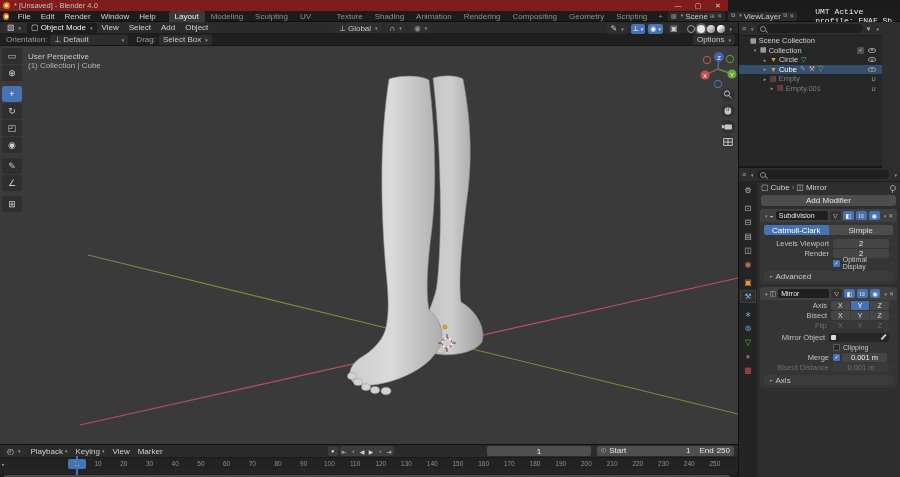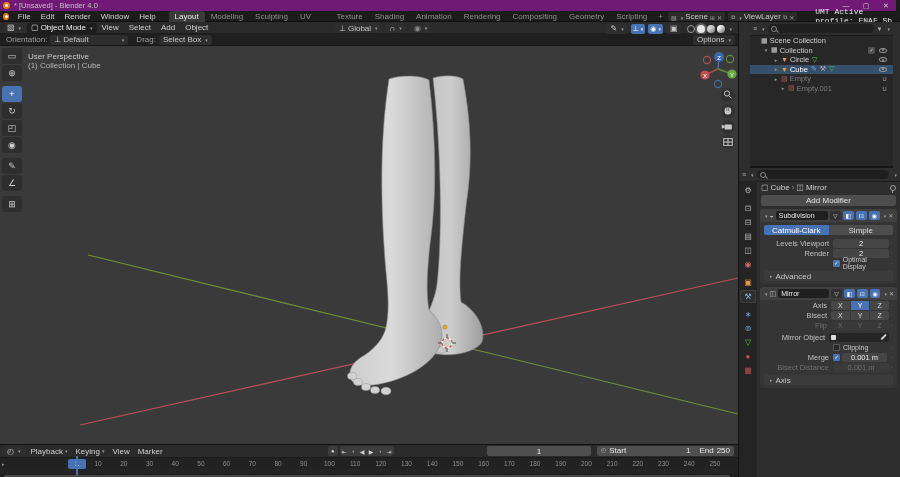--- a/index.html
+++ b/index.html
@@ -2,35 +2,35 @@
 <html><head>
 <meta charset="utf-8">
 <style>
   html,body{margin:0;padding:0;background:#000;}
   #app{position:relative;width:900px;height:477px;overflow:hidden;background:#1b1b1b;
        font-family:"Liberation Sans",sans-serif;font-size:8px;color:#c8c8c8;
        -webkit-font-smoothing:antialiased;user-select:none;}
   .flex{display:flex;align-items:flex-start;}
   .chev{font-size:5px;color:#9a9a9a;margin-left:2px;}
   
-  #titlebar{position:absolute;left:0;top:0;width:896px;height:11px;background:#701a75;
+  #titlebar{position:absolute;left:0;top:0;width:728px;height:11px;background:#7f1d1d;
             display:flex;align-items:center;font-size:7.5px;color:#c2c2c2;}
   .blogo{width:7px;height:7px;border-radius:50%;background:#e87d0d;margin:0 4px 0 3px;position:relative;}
   .blogo::after{content:"";position:absolute;left:2px;top:2px;width:3px;height:3px;border-radius:50%;background:#fff;}
   .wbtns{margin-left:auto;display:flex;}
   .wbtn{width:20px;text-align:center;color:#cfcfcf;font-size:7px;cursor:default;}
   
   #topbar{position:absolute;left:0;top:11px;width:900px;height:11px;background:#1c1c1c;
           display:flex;align-items:center;border-bottom:1px solid #101010;box-sizing:border-box;}
   .menu-item{padding:0 5px;color:#d2d2d2;}
   .ws-wrap{display:flex;margin-left:8px;height:11px;align-items:center;}
   .ws-tab{padding:0 6px;color:#8f8f8f;height:11px;line-height:11px;}
   .ws-tab.active{background:#3a3a3a;color:#f0f0f0;border-radius:3px 3px 0 0;}
   .tb-right{margin-left:auto;display:flex;align-items:center;gap:3px;padding-right:4px;}
-  .sel-pill{display:flex;align-items:flex-end;background:#2b2b2b;border-radius:2px;height:9px;padding:0 3px;gap:2px;}
+  .sel-pill{display:flex;align-items:flex-start;background:#2b2b2b;border-radius:2px;height:9px;padding:0 3px;gap:2px;}
   .sel-pill .ico{font-size:6px;color:#aaa;}
   .mini-ic{font-size:6px;color:#9a9a9a;}
   #profile-text{color:#e8e8e8;margin-left:15px;font-family:Liberation Mono, monospace;}
   
   #viewport{position:absolute;left:0;top:22px;width:738px;height:422px;}
   .vp-h1{position:absolute;left:0;top:0;width:738px;height:12px;background:#2b2b2b;display:flex;align-items:center;border-bottom:1px solid #1d1d1d;box-sizing:border-box;}
   .vp-h2{position:absolute;left:0;top:12px;width:738px;height:12px;background:#1f1f1f;display:flex;align-items:center;border-bottom:1px solid #161616;box-sizing:border-box;}
   .pill{display:flex;align-items:center;background:#1d1d1d;border-radius:2px;height:10px;padding:0 4px;gap:2px;}
   .pill2{display:flex;align-items:center;background:#2e2e2e;border-radius:2px;height:10px;padding:0 4px;gap:2px;}
   .vp-mid{position:absolute;left:335px;top:1px;display:flex;gap:4px;align-items:center;}
@@ -44,21 +44,21 @@
   .sph.rend{background:linear-gradient(135deg,#f2f2f2 30%,#666);}
   #vp-canvas{position:absolute;left:0;top:24px;width:738px;height:398px;background:#3a3a3a;overflow:hidden;}
   .ovl-text{position:absolute;left:28px;color:#c9c9c9;}
   
   #vp-toolbar{position:absolute;left:2px;top:2px;display:flex;flex-direction:column;gap:1px;}
   .tool-btn{width:20px;height:16px;background:#2e2e2e;border-radius:3px;display:flex;align-items:center;justify-content:center;color:#cfcfcf;font-size:9px;}
   .tool-btn.active{background:#4772b3;color:#fff;}
   .tool-btn:nth-child(3),.tool-btn:nth-child(7),.tool-btn:nth-child(9){margin-top:4px;}
   
   #rightcol{position:absolute;left:738px;top:22px;width:162px;height:455px;background:#2e2e2e;border-left:1px solid #121212;box-sizing:border-box;}
-  #outliner{position:absolute;left:11px;top:0;width:143px;height:146px;background:#272727;border-bottom:2px solid #161616;box-sizing:border-box;}
+  #outliner{position:absolute;left:0;top:0;width:143px;height:146px;background:#272727;border-bottom:2px solid #161616;box-sizing:border-box;}
   .ol-h{height:13px;background:#2d2d2d;display:flex;align-items:center;gap:3px;padding:0 3px;border-bottom:1px solid #1c1c1c;}
   .search-pill{flex:1;height:9px;background:#1f1f1f;border-radius:5px;display:flex;align-items:center;padding:0 3px;}
   .ic-search{width:4px;height:4px;border:1px solid #8a8a8a;border-radius:50%;position:relative;}
   .ic-search::after{content:"";position:absolute;left:4px;top:4px;width:3px;height:1px;background:#8a8a8a;transform:rotate(45deg);}
   .ol-row{position:relative;height:9.5px;display:flex;align-items:center;gap:2px;font-size:7.5px;color:#cfcfcf;}
   .ol-row.sel{background:#36506c;color:#fff;}
   .ol-row.dim{color:#7d7d7d;}
   .ol-arrow{width:6px;font-size:5px;color:#9a9a9a;text-align:center;}
   .ol-ic{font-size:7px;}
   .ol-badge{font-size:7px;margin-left:1px;}

